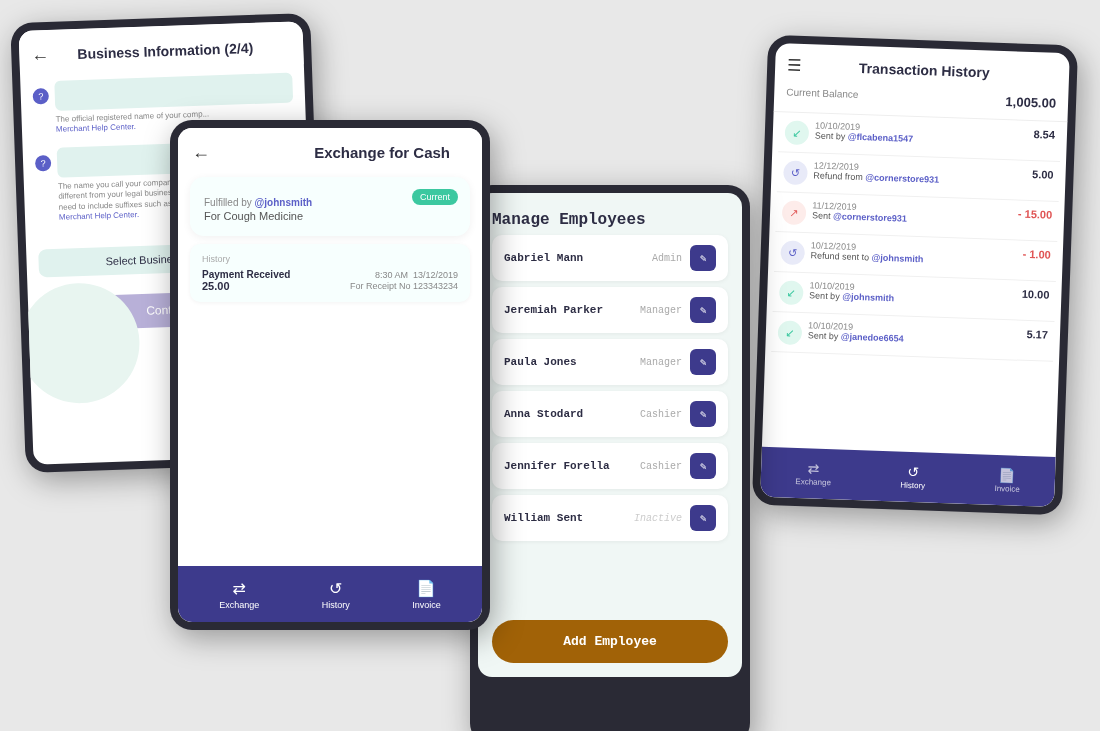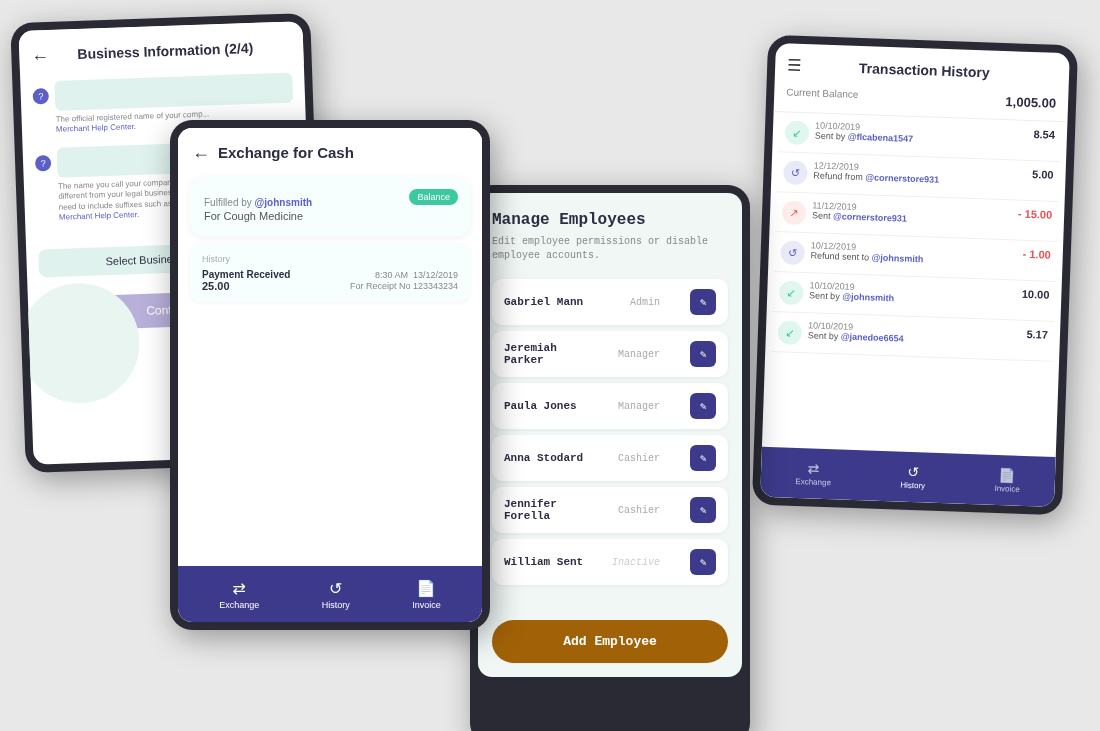--- a/index.html
+++ b/index.html
@@ -197,21 +197,21 @@
       align-items: center;
       padding: 14px 14px 8px;
       background: #fff;
     }
     .t2-back { font-size: 18px; color: #333; margin-right: 8px; }
     .t2-title {
       font-size: 15px;
       font-weight: 700;
       color: #2d2d44;
       flex: 1;
-      text-align: left;
+      text-align: right;
       padding-right: 18px;
     }
     .t2-main-card {
       margin: 6px 12px;
       background: #f7fffe;
       border-radius: 14px;
       padding: 14px;
       position: relative;
       box-shadow: 0 2px 8px rgba(0,0,0,0.06);
     }
@@ -333,21 +333,20 @@
       line-height: 1.4;
     }
     .t3-employee-row {
       display: flex;
       align-items: center;
       padding: 10px 12px;
       background: #fff;
       border-radius: 10px;
       margin-bottom: 6px;
       box-shadow: 0 1px 4px rgba(0,0,0,0.06);
-      gap: 22px;
     }
     .t3-emp-name {
       font-size: 11px;
       font-weight: 700;
       color: #2d2d44;
       flex: 1;
     }
     .t3-emp-role {
       font-size: 10px;
       color: #aaa;
@@ -488,21 +487,21 @@
     </div>
   </div>
 
   <div class="tablet tablet-2">
     <div class="tablet-screen">
       <div class="t2-header">
         <span class="t2-back">←</span>
         <span class="t2-title">Exchange for Cash</span>
       </div>
       <div class="t2-main-card">
-        <div class="t2-received-badge">Balance</div>
+        <div class="t2-received-badge">Current</div>
         <div class="t2-fulfilled">
           Fulfilled by <span>@johnsmith</span>
         </div>
         <div class="t2-for">For <span>Cough Medicine</span></div>
       </div>
       <div class="t2-history-box">
         <div class="t2-history-label">History</div>
         <div class="t2-history-row">
           <span class="t2-history-name">Payment Received</span>
           <span class="t2-history-time">
@@ -528,21 +527,20 @@
           <span>Invoice</span>
         </div>
       </div>
     </div>
   </div>
 
   <div class="tablet tablet-3">
     <div class="tablet-screen t3-body">
       <div class="t3-content">
         <div class="t3-title">Manage Employees</div>
-        <div class="t3-subtitle">Edit employee permissions or disable employee accounts.</div>
 
         <div class="t3-employee-row">
           <span class="t3-emp-name">Gabriel Mann</span>
           <span class="t3-emp-role">Admin</span>
           <div class="t3-edit-icon">✎</div>
         </div>
         <div class="t3-employee-row">
           <span class="t3-emp-name">Jeremiah Parker</span>
           <span class="t3-emp-role">Manager</span>
           <div class="t3-edit-icon">✎</div>

